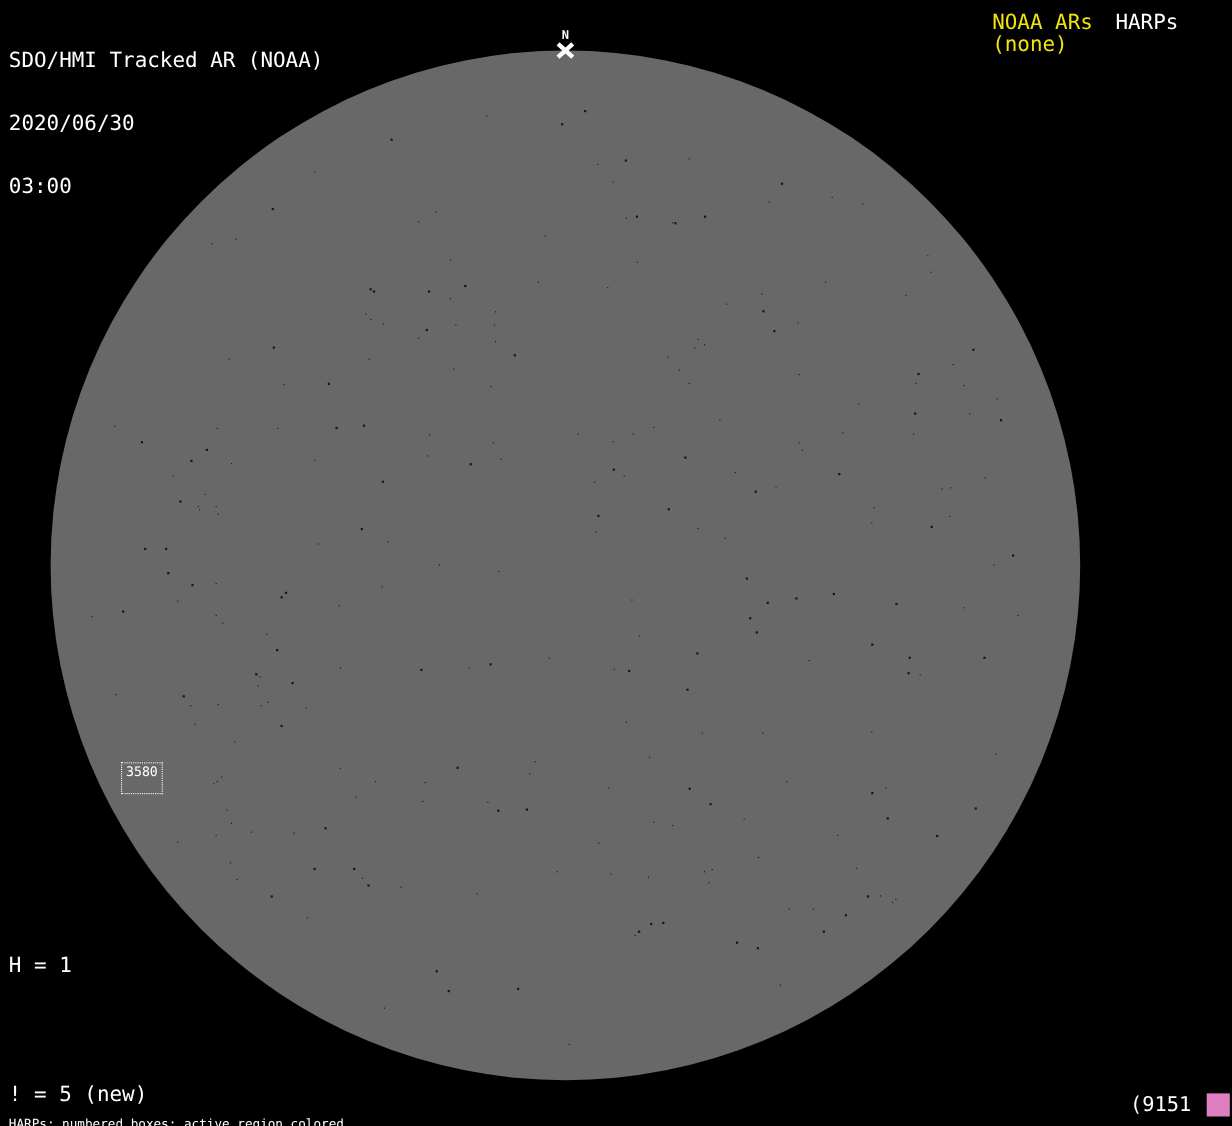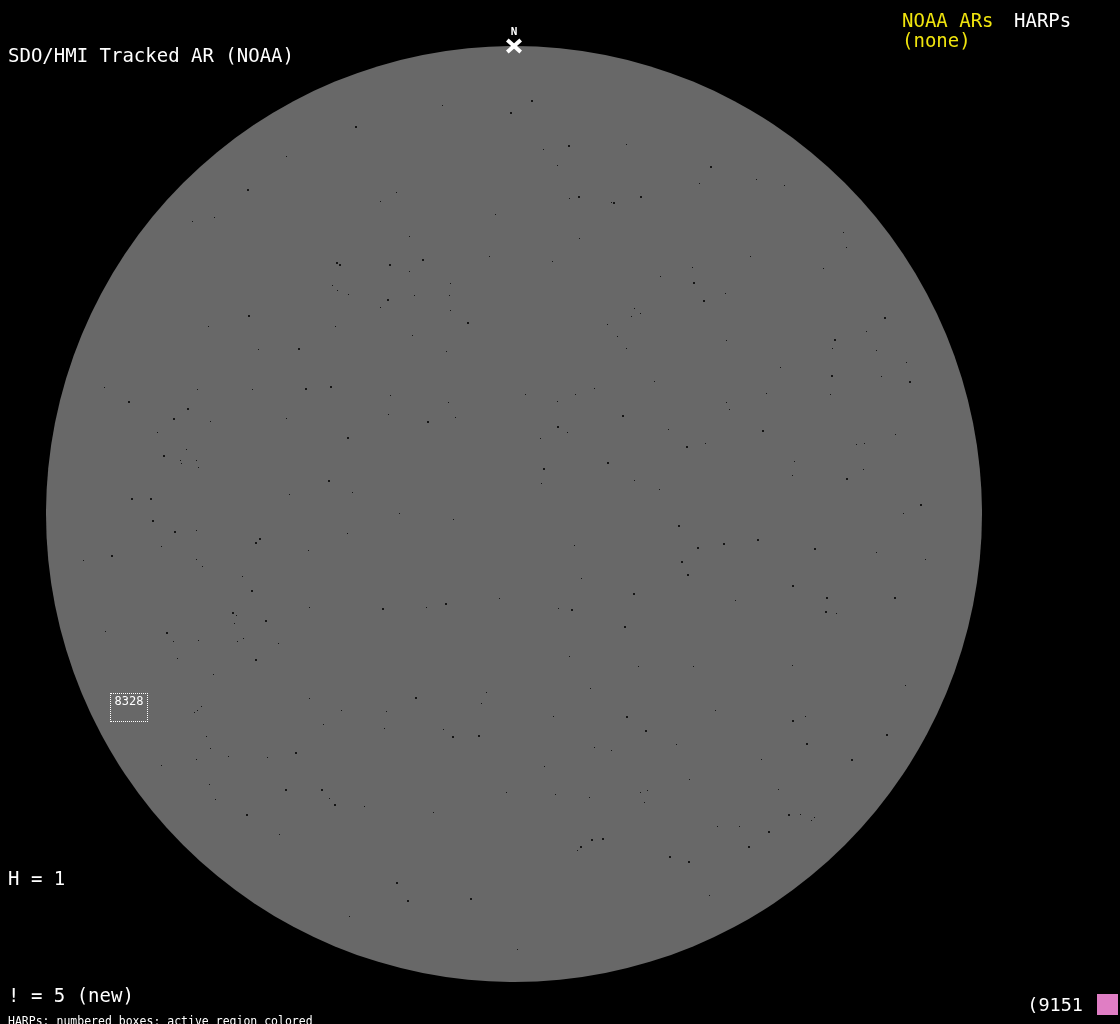--- a/index.html
+++ b/index.html
@@ -438,25 +438,27 @@
       <div class="speckle" style="left: 680px; top: 356px; width: 1px; height: 1px;"></div>
       <div class="speckle" style="left: 277px; top: 678px; width: 1px; height: 1px;"></div>
       <div class="speckle" style="left: 243px; top: 448px; width: 1px; height: 1px;"></div>
       <div class="speckle" style="left: 818px; top: 397px; width: 1px; height: 1px;"></div>
     </div>
 
   <div class="north-label">N</div>
   <div class="x-marker"></div>
 
   <div class="harp-box">
-    <span class="harp-box-label">8328</span>
+    <span class="harp-box-label">3580</span>
   </div>
 
   <div class="title-block">
     <div>SDO/HMI Tracked AR (NOAA)</div>
+    <div>2020/06/30</div>
+    <div>03:00</div>
   </div>
 
   <div class="hdr-noaa-label">NOAA ARs</div>
   <div class="hdr-harps-label">HARPs</div>
   <div class="hdr-noaa-value">(none)</div>
 
   <div class="legend">
     <div>H = 1</div>
     <div class="gap"></div>
     <div>! = 5 (new)</div>

